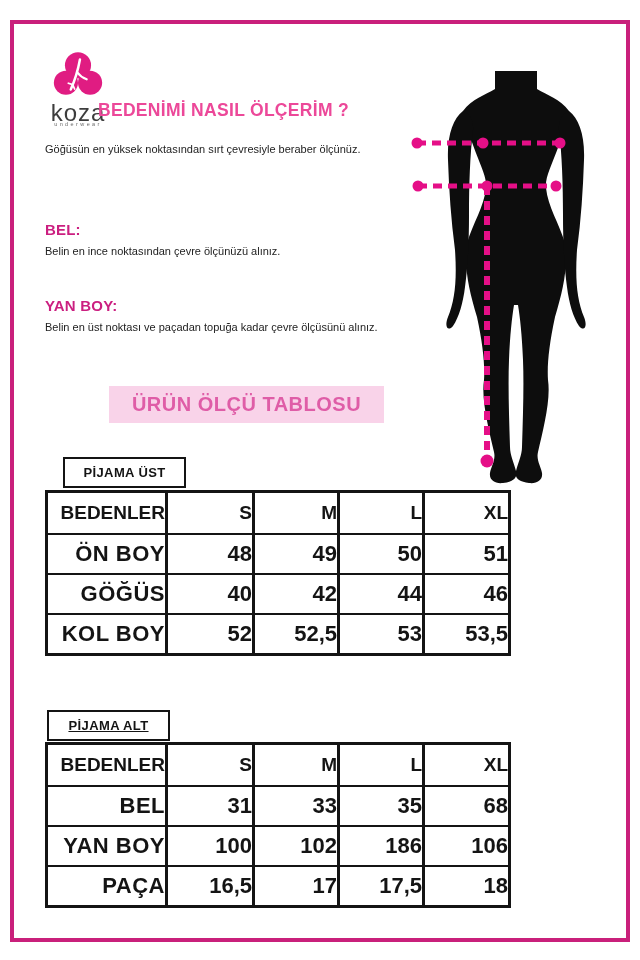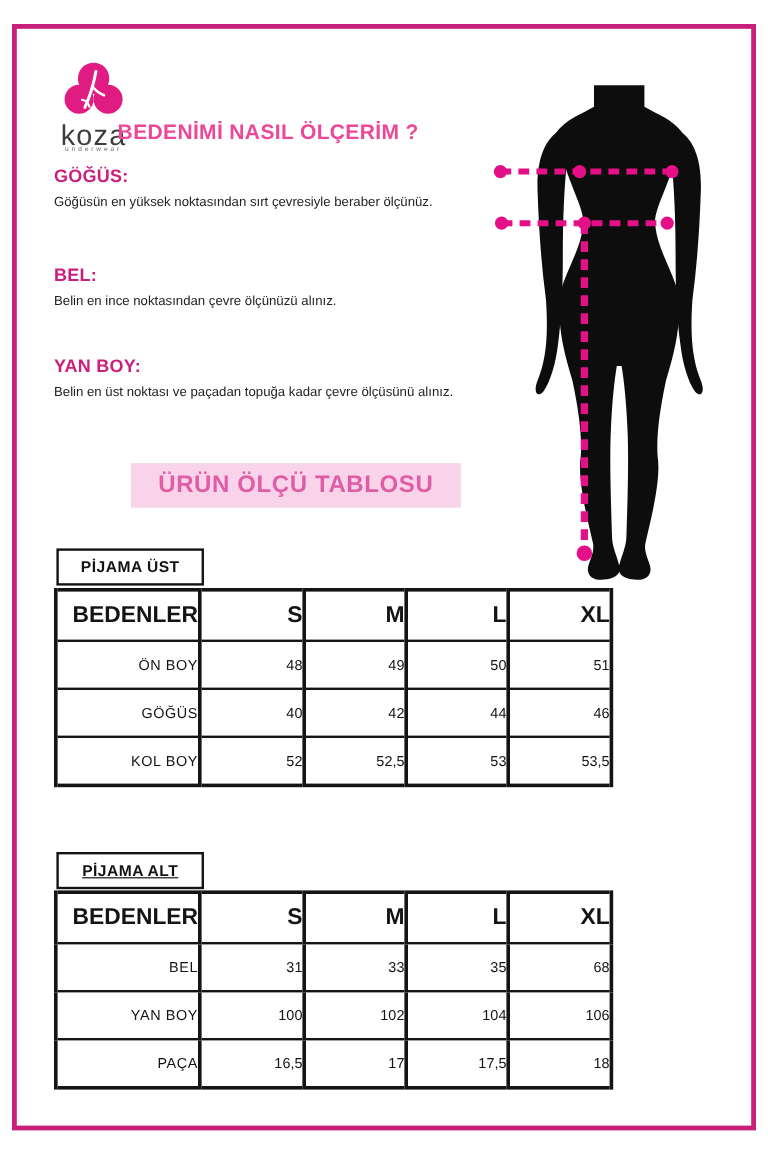--- a/index.html
+++ b/index.html
@@ -32,33 +32,33 @@
           letter-spacing:.5px;display:flex;align-items:center;justify-content:center;
           white-space:nowrap;}
 
   
   .figure{position:absolute;left:395px;top:55px;width:235px;height:435px;}
 
   
   .tbl-label{position:absolute;left:47px;border:2px solid #141414;background:#ffffff;
              font-size:13px;font-weight:700;color:#141414;letter-spacing:.4px;
              padding:6px 0;width:119px;text-align:center;}
-  .tbl-label-1{top:457px;}
+  .tbl-label-1{top:457px;margin-left:16px;}
   .tbl-label-2{top:710px;text-decoration:underline;}
 
   
   .size-table{position:absolute;left:45px;border-collapse:collapse;table-layout:fixed;
               width:463px;background:#ffffff;}
   .size-table-1{top:490px;}
   .size-table-2{top:742px;}
   .size-table td{border:2px solid #141414;border-left-width:3px;border-right-width:3px;
                  text-align:right;vertical-align:middle;color:#141414;padding:0;}
   .size-table{border:3px solid #141414;}
   .size-table tr.head td{height:40px;font-size:19px;font-weight:700;}
-  .size-table tr.row td{height:38px;font-size:12px;font-weight:400;}
+  .size-table tr.row td{height:38px;font-size:22px;font-weight:700;}
   .size-table td.rowlabel{font-size:12.5px;font-weight:700;letter-spacing:.5px;}
 </style>
 </head>
 <body>
 
 <div class="page">
 
   <div class="frame"></div>
 
   <div class="logo">
@@ -70,21 +70,20 @@
       <path d="M 29,22 C 32,26 35,28 39,29.5" stroke="#ffffff" stroke-width="2.2" fill="none" stroke-linecap="round"></path>
       <path d="M 24.5,35 L 20,33.5 M 24.5,35 L 26.5,39.5" stroke="#ffffff" stroke-width="1.8" fill="none" stroke-linecap="round"></path>
     </svg>
     <div class="brand">koza</div>
     <div class="sub">underwear</div>
   </div>
 
   <div class="title">BEDENİMİ NASIL ÖLÇERİM ?</div>
 
   <div class="section sec-1">
-    <div class="hd">GÖĞÜS:</div>
     <div class="tx">Göğüsün en yüksek noktasından sırt çevresiyle beraber ölçünüz.</div>
   </div>
   <div class="section sec-2">
     <div class="hd">BEL:</div>
     <div class="tx">Belin en ince noktasından çevre ölçünüzü alınız.</div>
   </div>
   <div class="section sec-3">
     <div class="hd">YAN BOY:</div>
     <div class="tx">Belin en üst noktası ve paçadan topuğa kadar çevre ölçüsünü alınız.</div>
   </div>
@@ -230,21 +229,21 @@
         <td class="rowlabel">BEL</td>
         <td>31</td>
         <td>33</td>
         <td>35</td>
         <td>68</td>
       </tr>
       <tr class="row">
         <td class="rowlabel">YAN BOY</td>
         <td>100</td>
         <td>102</td>
-        <td>104</td>
+        <td>186</td>
         <td>106</td>
       </tr>
       <tr class="row">
         <td class="rowlabel">PAÇA</td>
         <td>16,5</td>
         <td>17</td>
         <td>17,5</td>
         <td>18</td>
       </tr>
     </tbody>

